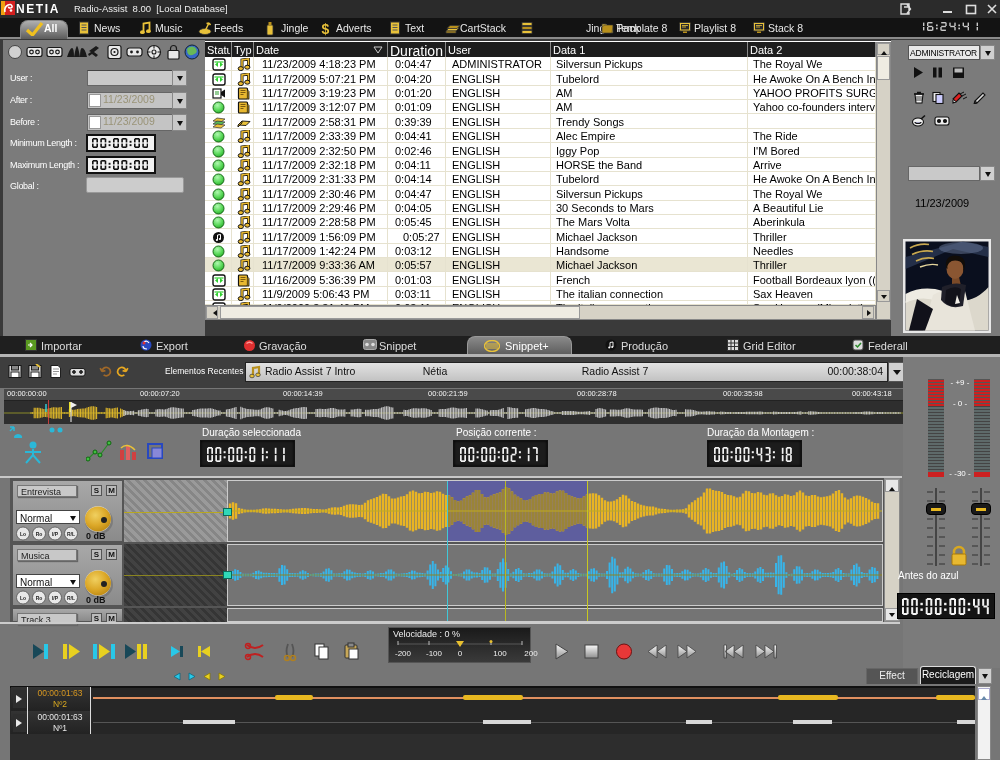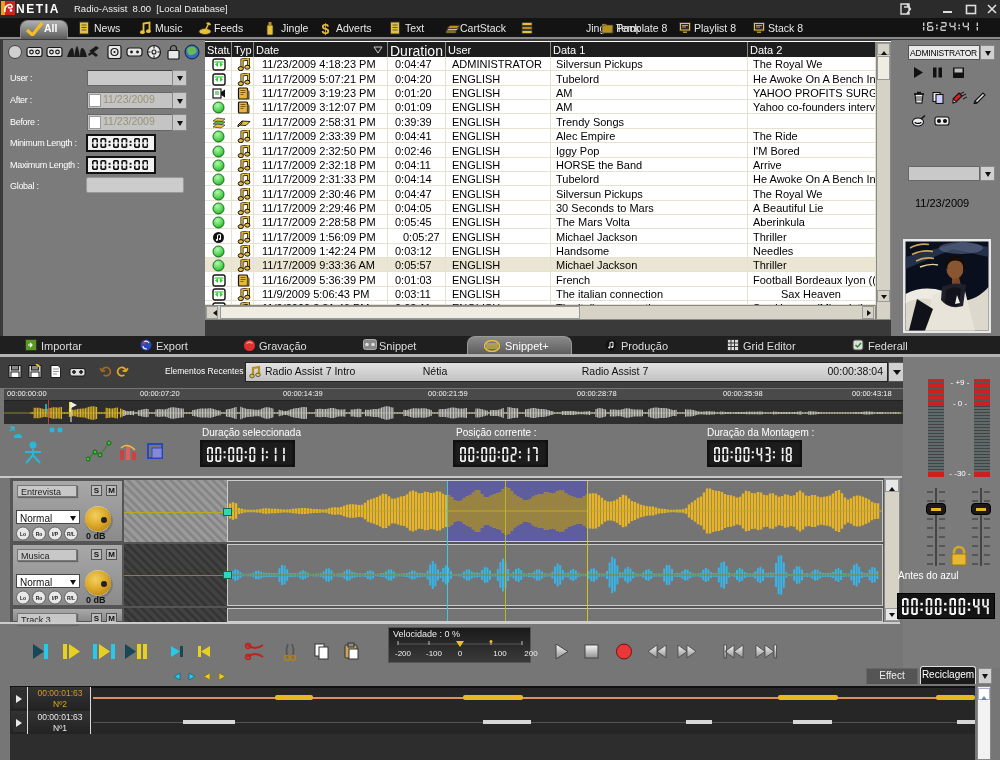--- a/index.html
+++ b/index.html
@@ -538,21 +538,21 @@
 <svg class="abs" style="left:237px;top:288px" width="14" height="13" viewBox="0 0 14 13">
       <path d="M5 10.5 V2 L11.5 1 V9" stroke="#111" stroke-width="3" fill="none"></path>
       <path d="M5 10.5 V2 L11.5 1 V9" stroke="#e8b830" stroke-width="1.6" fill="none"></path>
       <ellipse cx="3.8" cy="10.6" rx="2.6" ry="2" fill="#e8b830" stroke="#111" stroke-width="1"></ellipse>
       <ellipse cx="10.3" cy="9.2" rx="2.6" ry="2" fill="#e8b830" stroke="#111" stroke-width="1"></ellipse>
     </svg>
 <div class="abs" style="left:262px;top:288px;width:124px;height:12px;overflow:hidden;"><span style="color:#000;font-size:11px;white-space:nowrap;">11/9/2009 5:06:43 PM</span></div>
 <div class="abs" style="left:395px;top:288px;width:48px;height:12px;"><span style="color:#000;font-size:11px;">0:03:11</span></div>
 <div class="abs" style="left:452px;top:288px;width:97px;height:12px;overflow:hidden;"><span style="color:#000;font-size:11px;">ENGLISH</span></div>
 <div class="abs" style="left:556px;top:288px;width:190px;height:12px;overflow:hidden;"><span style="color:#000;font-size:11px;white-space:nowrap;">The italian connection</span></div>
-<div class="abs" style="left:753px;top:288px;width:122px;height:12px;overflow:hidden;margin-left:28px;"><span style="color:#000;font-size:11px;white-space:nowrap;">Sax Heaven</span></div>
+<div class="abs" style="left:753px;top:288px;width:122px;height:12px;overflow:hidden;"><span style="color:#000;font-size:11px;white-space:nowrap;">Sax Heaven</span></div>
 <div class="abs" style="left:205px;top:301px;width:671px;height:4px;background:#fff;border-bottom:1px solid #e6e2cf;"></div>
 <svg class="abs" style="left:212px;top:302px" width="14" height="13" viewBox="0 0 14 13">
       <rect x="1" y="1" width="12" height="11" rx="2" fill="#fff" stroke="#111" stroke-width="1.4"></rect>
       <path d="M3 6.5 l3-2.5 v5 z" fill="#30d030"></path>
       <path d="M11 6.5 l-3-2.5 v5 z" fill="#30d030"></path>
       <path d="M2.5 4h9" stroke="#30d030" stroke-width="1.2"></path>
     </svg>
 <svg class="abs" style="left:237px;top:302px" width="14" height="13" viewBox="0 0 14 13">
       <path d="M5 10.5 V2 L11.5 1 V9" stroke="#111" stroke-width="3" fill="none"></path>
       <path d="M5 10.5 V2 L11.5 1 V9" stroke="#e8b830" stroke-width="1.6" fill="none"></path>

